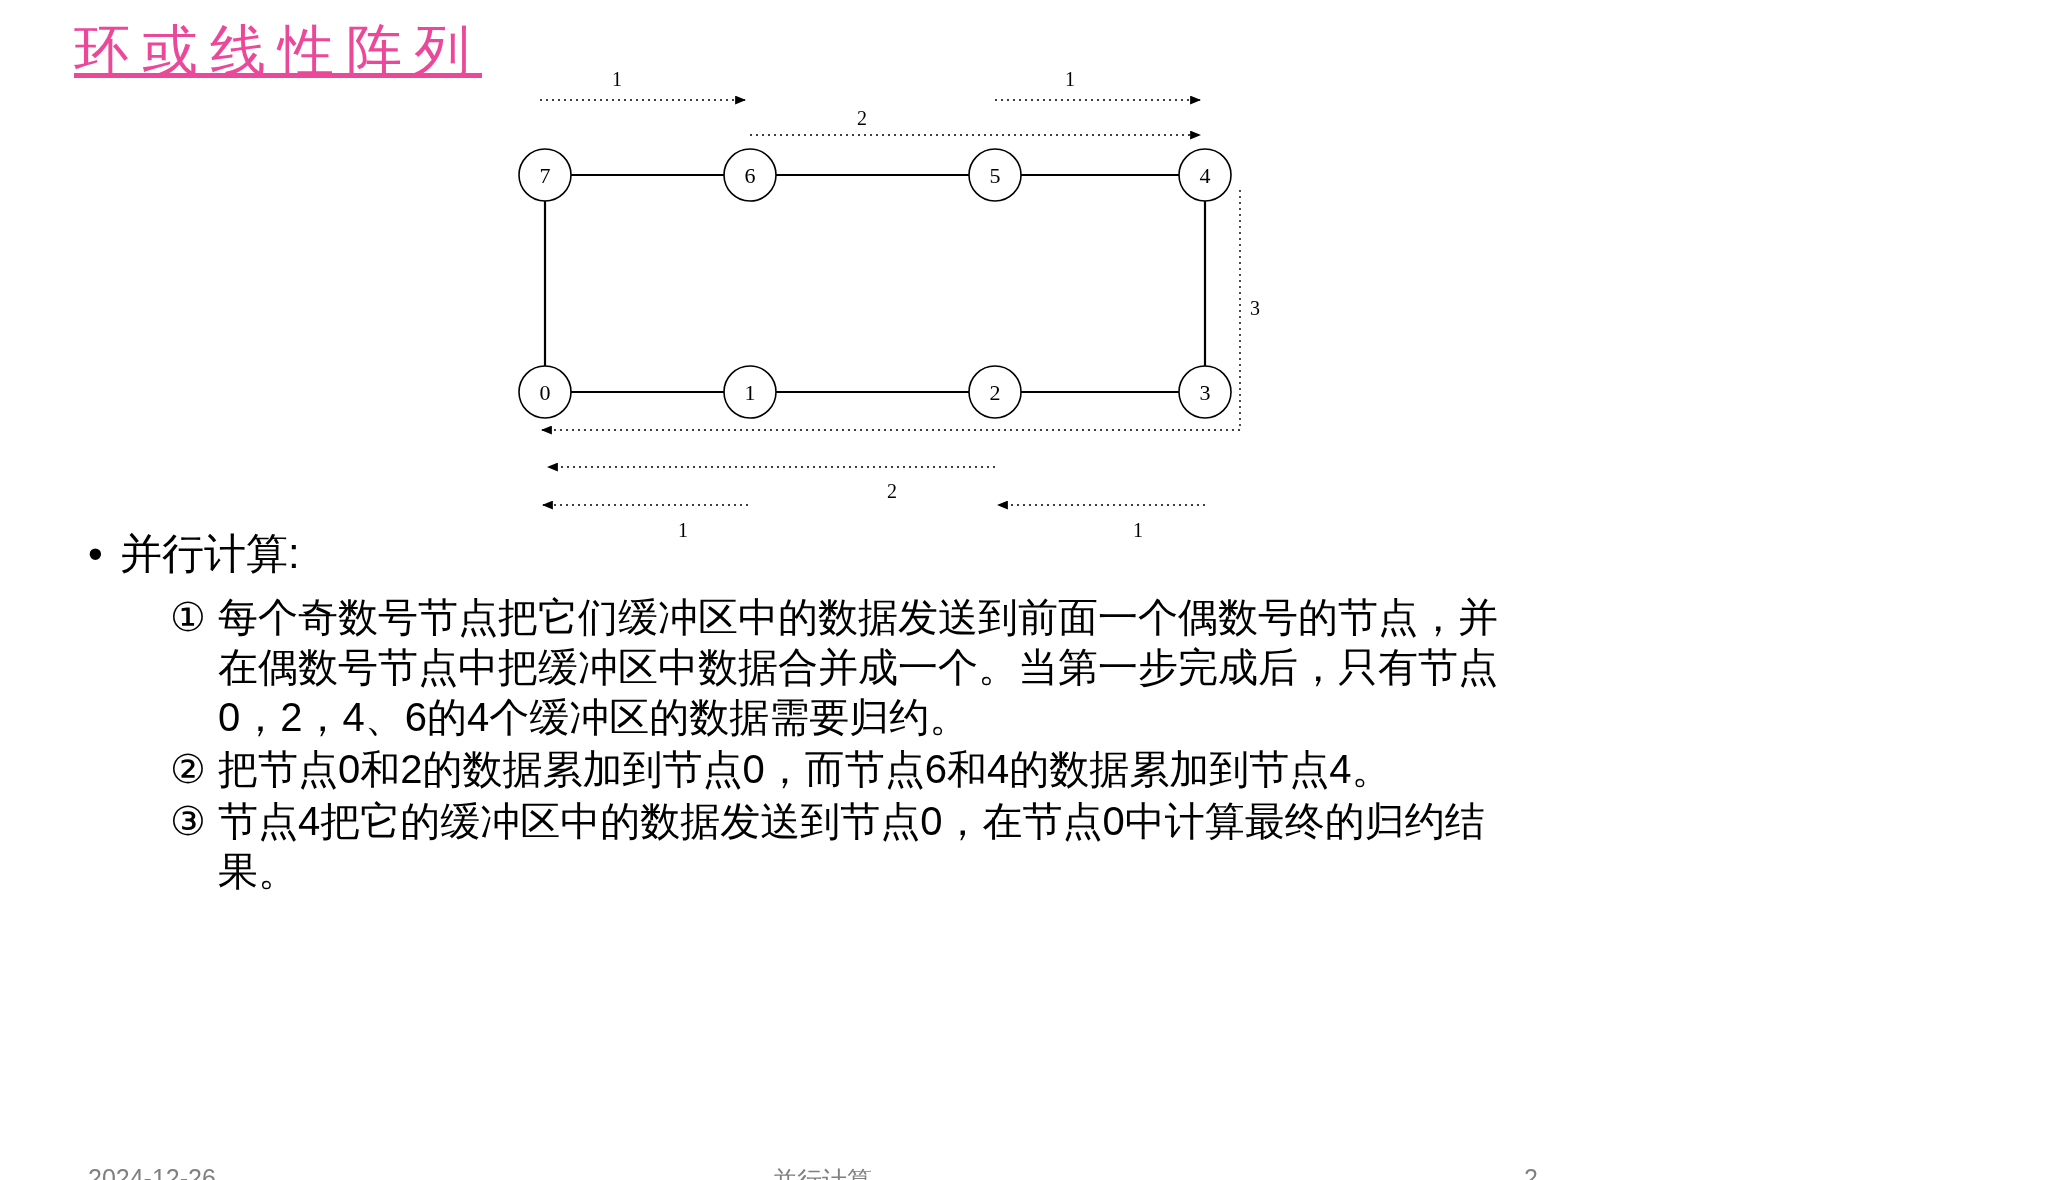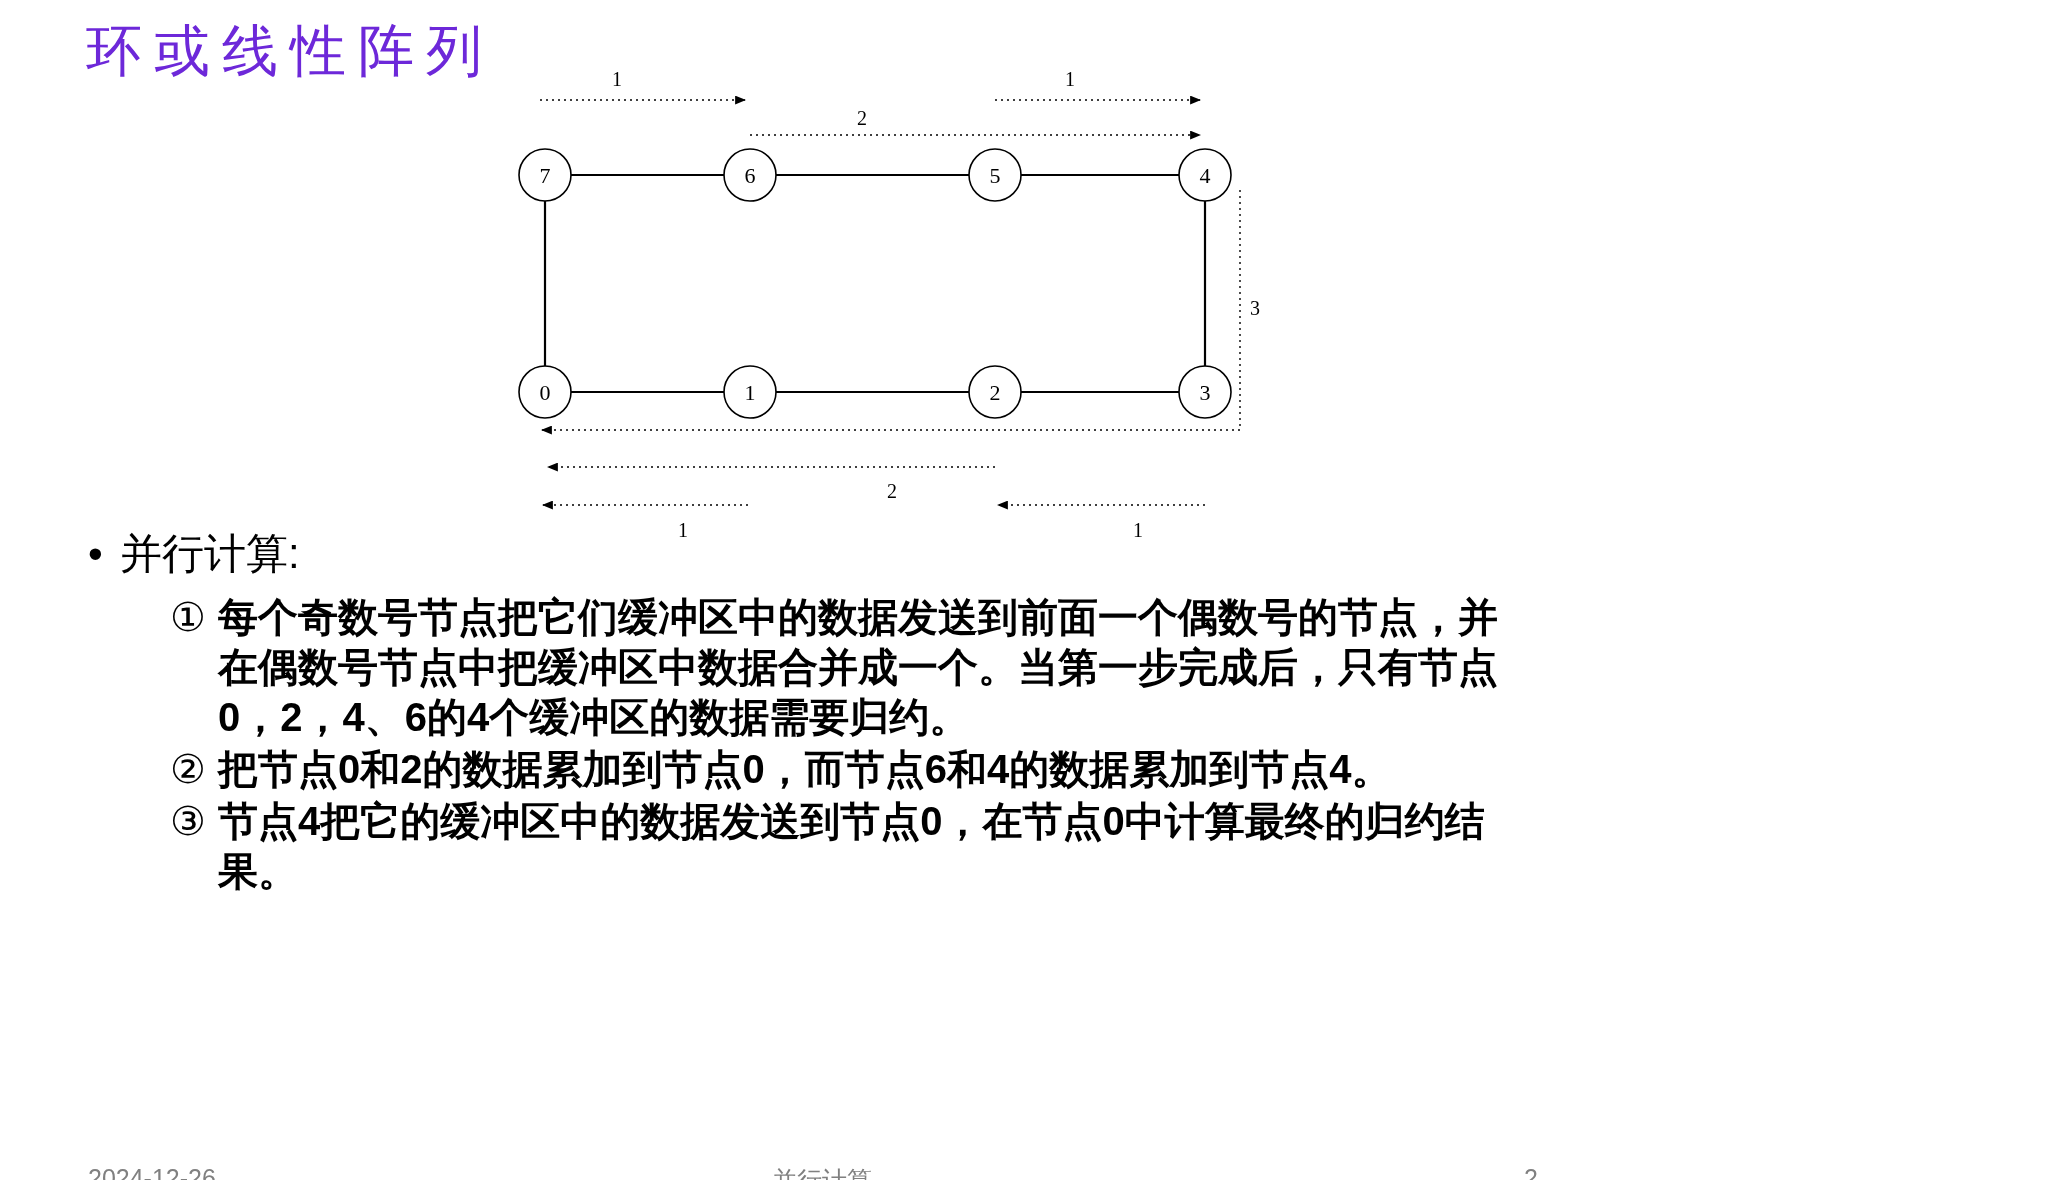--- a/index.html
+++ b/index.html
@@ -12,26 +12,27 @@
     font-family: "Liberation Sans", sans-serif;
   }
   .slide {
     position: absolute;
     left: 0; top: 0;
     width: 2070px; height: 1180px;
     background: #ffffff;
   }
   .title {
     position: absolute;
-    left: 86px;
+    left: 74px;
     top: 14px;
     font-size: 56px;
     letter-spacing: 12px;
-    color: #6d28d9;
+    color: #ec4899;
     white-space: nowrap;
+    text-decoration: underline;
   }
   .diagram {
     position: absolute;
     left: 490px;
     top: 50px;
     width: 800px;
     height: 495px;
   }
   .diagram svg { display: block; }
   .dot {
@@ -79,21 +80,21 @@
   .steps { margin-left: 82px; }
   .step {
     display: flex;
     align-items: flex-start;
     margin-bottom: 2px;
   }
   .smarker {
     width: 48px;
     flex: 0 0 48px;
   }
-  .stext { flex: 1; font-weight: bold; }
+  .stext { flex: 1; }
   .footer-item {
     position: absolute;
     top: 1164px;
     font-size: 25px;
     color: #808080;
     white-space: nowrap;
   }
   .footer-date { left: 88px; }
   .footer-course { left: 772px; }
   .footer-page { left: 1524px; }

